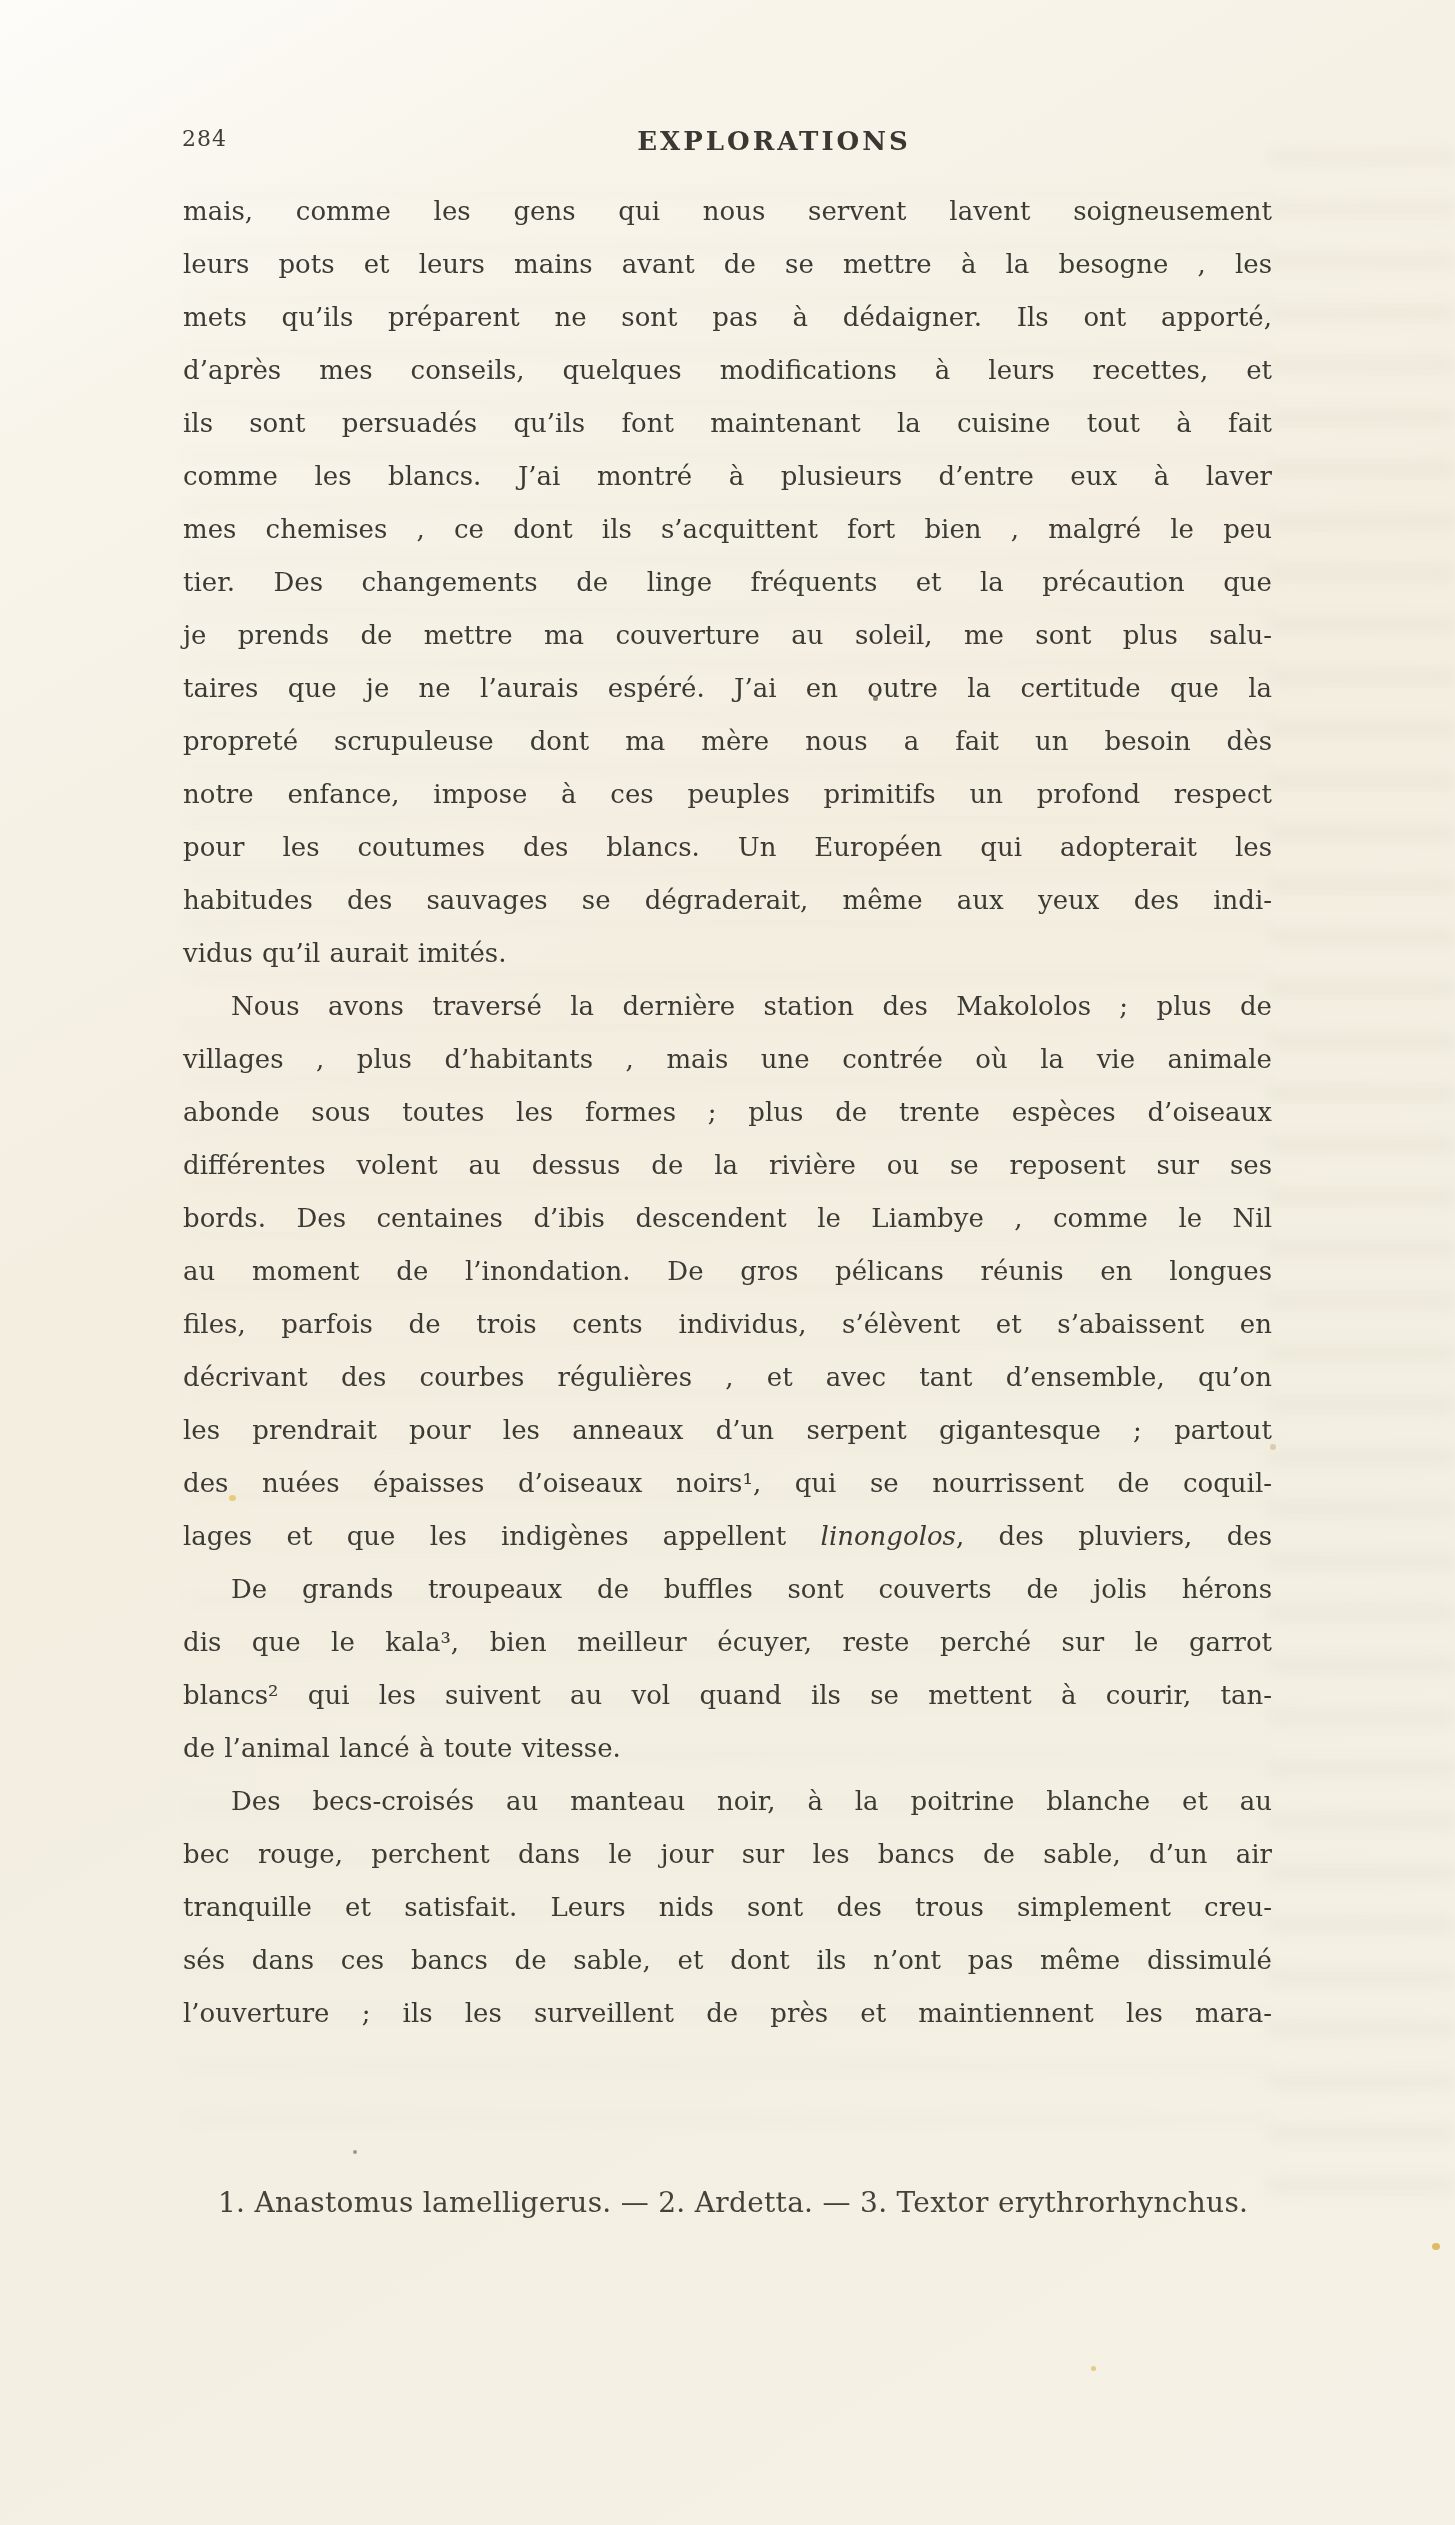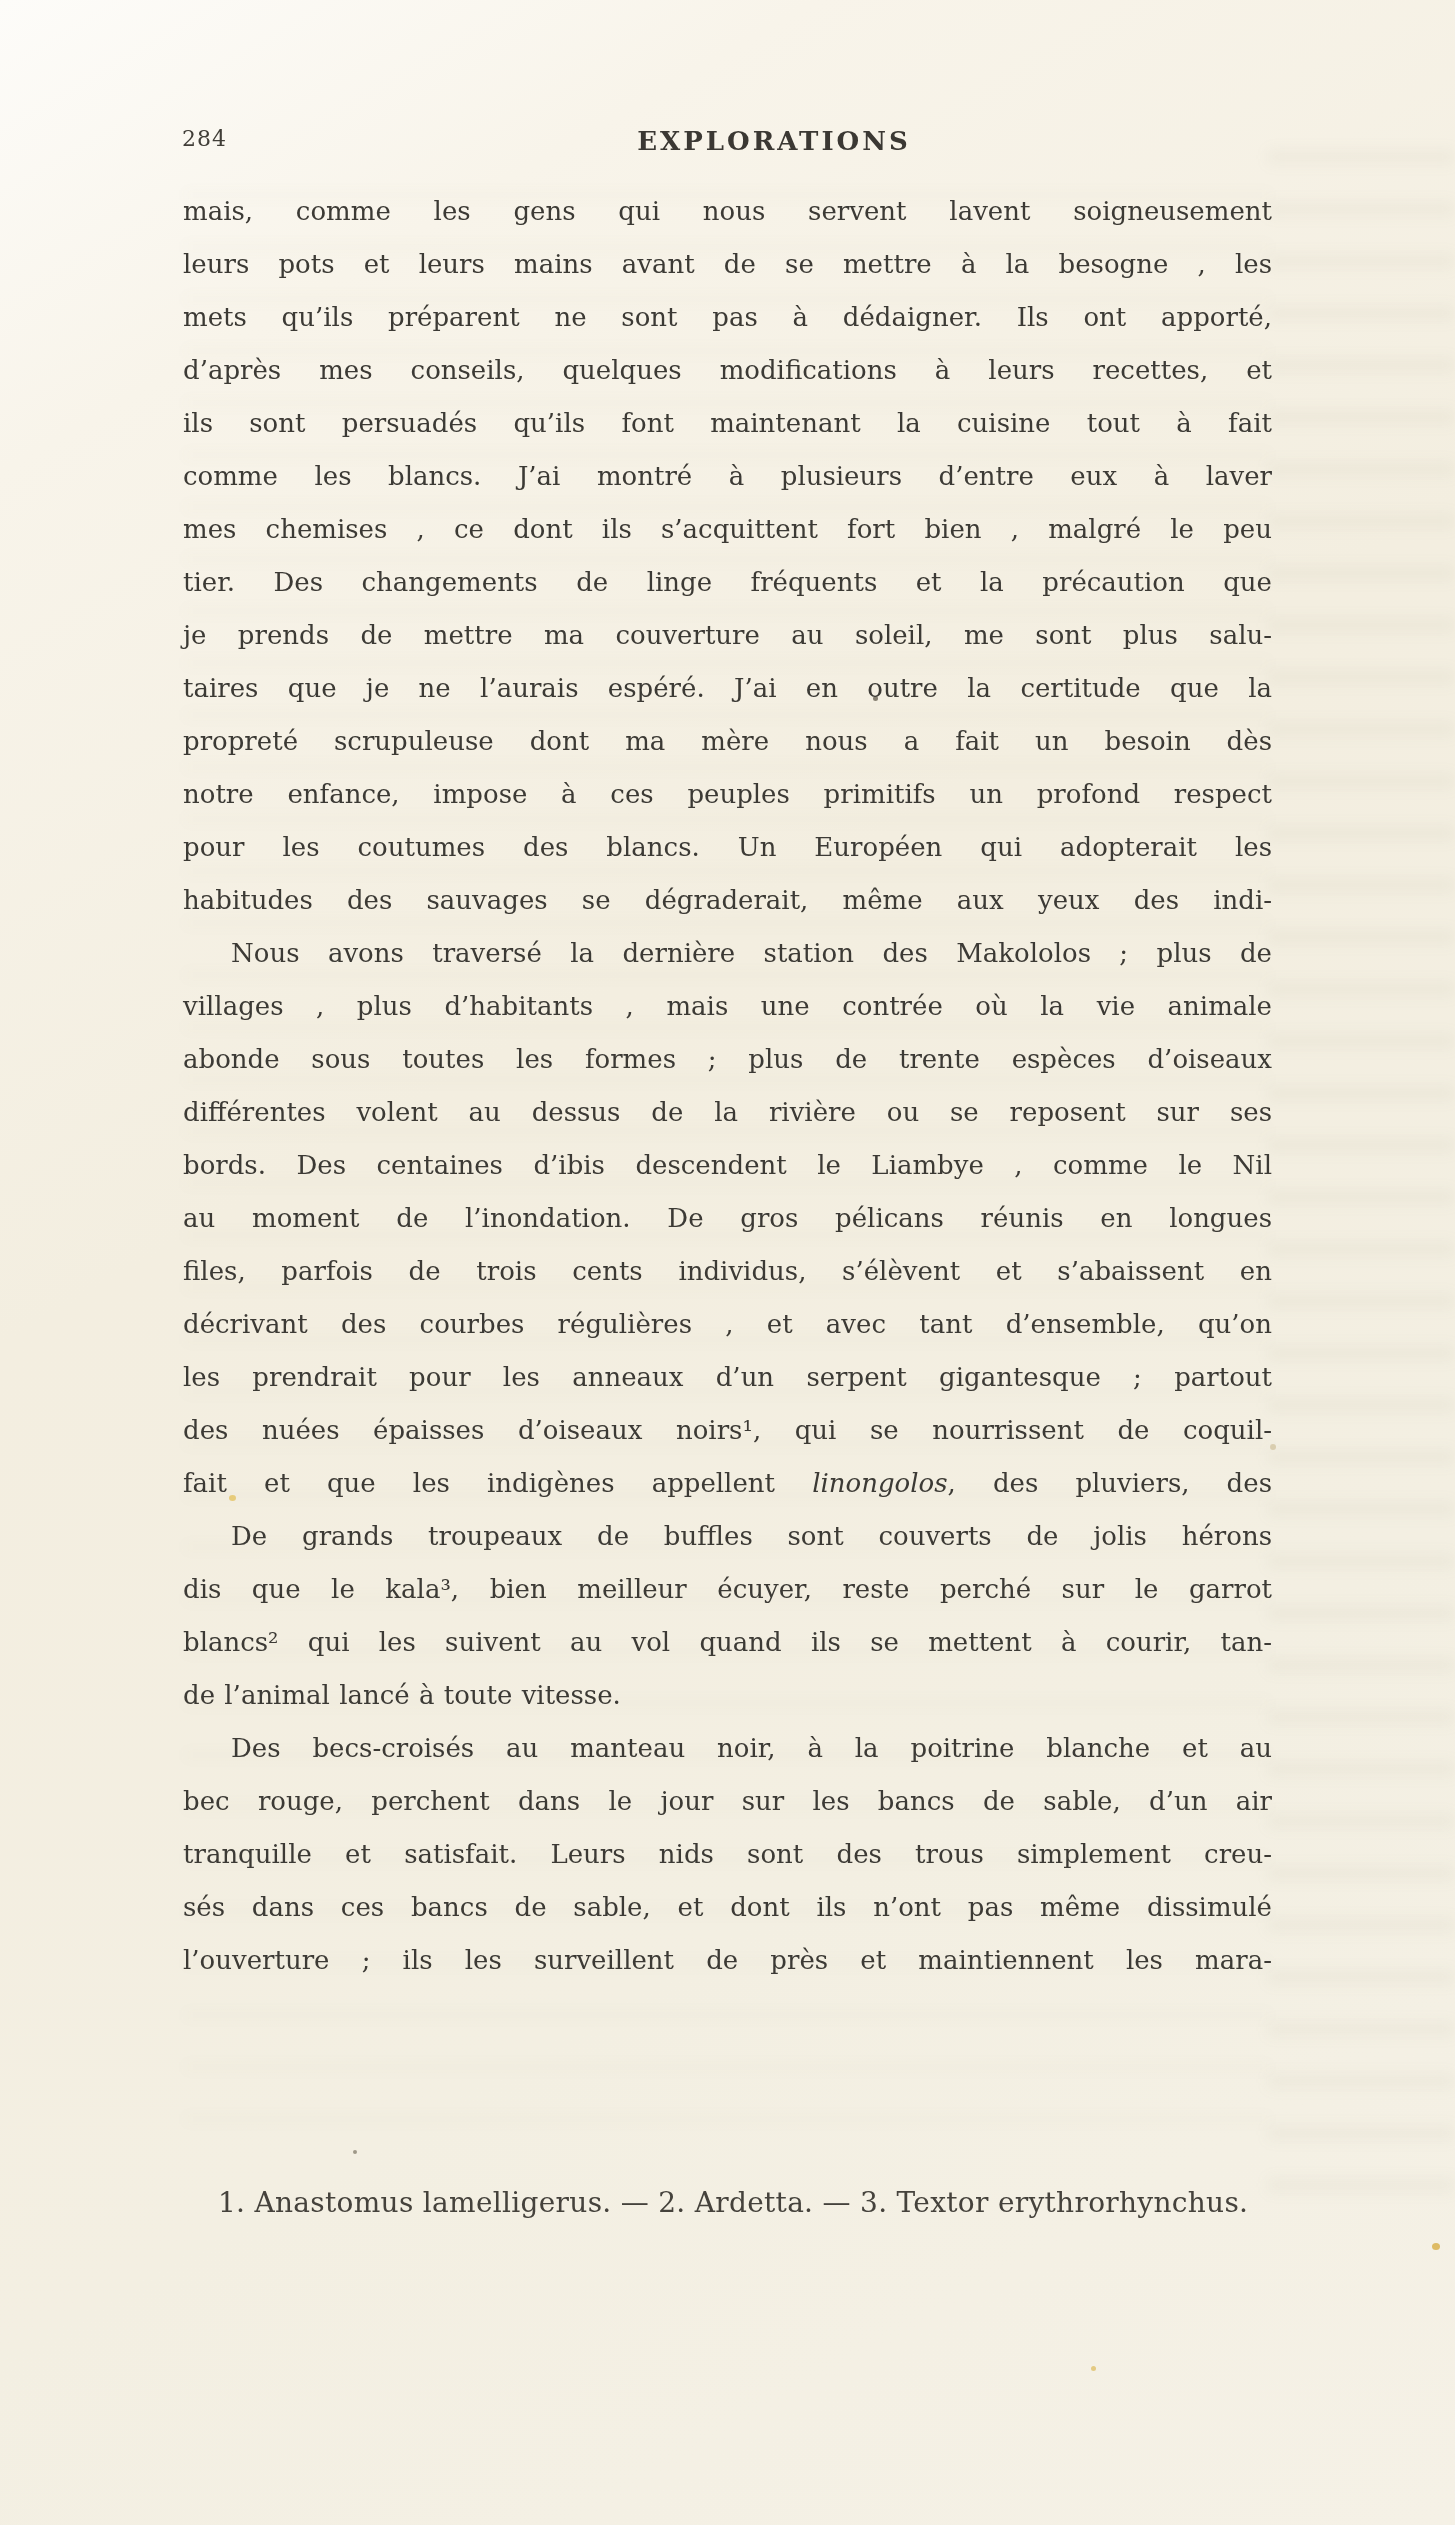--- a/index.html
+++ b/index.html
@@ -91,34 +91,35 @@
       <div class="line">ils sont persuadés qu’ils font maintenant la cuisine tout à fait</div>
       <div class="line">comme les blancs. J’ai montré à plusieurs d’entre eux à laver</div>
       <div class="line">mes chemises , ce dont ils s’acquittent fort bien , malgré le peu</div>
       <div class="line">tier. Des changements de linge fréquents et la précaution que</div>
       <div class="line">je prends de mettre ma couverture au soleil, me sont plus salu-</div>
       <div class="line">taires que je ne l’aurais espéré. J’ai en outre la certitude que la</div>
       <div class="line">propreté scrupuleuse dont ma mère nous a fait un besoin dès</div>
       <div class="line">notre enfance, impose à ces peuples primitifs un profond respect</div>
       <div class="line">pour les coutumes des blancs. Un Européen qui adopterait les</div>
       <div class="line">habitudes des sauvages se dégraderait, même aux yeux des indi-</div>
+      <div class="line final">vidus qu’il aurait imités.</div>
     </div>
 
     <div>
       <div class="line indent">Nous avons traversé la dernière station des Makololos ; plus de</div>
       <div class="line">villages , plus d’habitants , mais une contrée où la vie animale</div>
       <div class="line">abonde sous toutes les formes ; plus de trente espèces d’oiseaux</div>
       <div class="line">différentes volent au dessus de la rivière ou se reposent sur ses</div>
       <div class="line">bords. Des centaines d’ibis descendent le Liambye , comme le Nil</div>
       <div class="line">au moment de l’inondation. De gros pélicans réunis en longues</div>
       <div class="line">files, parfois de trois cents individus, s’élèvent et s’abaissent en</div>
       <div class="line">décrivant des courbes régulières , et avec tant d’ensemble, qu’on</div>
       <div class="line">les prendrait pour les anneaux d’un serpent gigantesque ; partout</div>
       <div class="line">des nuées épaisses d’oiseaux noirs¹, qui se nourrissent de coquil-</div>
-      <div class="line"><span>fait et que les indigènes appellent </span><span class="it">linongolos</span><span>, des pluviers, des</span></div>
+      <div class="line"><span>lages et que les indigènes appellent </span><span class="it">linongolos</span><span>, des pluviers, des</span></div>
     </div>
 
     <div>
       <div class="line indent">De grands troupeaux de buffles sont couverts de jolis hérons</div>
       <div class="line">dis que le kala³, bien meilleur écuyer, reste perché sur le garrot</div>
       <div class="line">blancs² qui les suivent au vol quand ils se mettent à courir, tan-</div>
       <div class="line final">de l’animal lancé à toute vitesse.</div>
     </div>
 
     <div>

